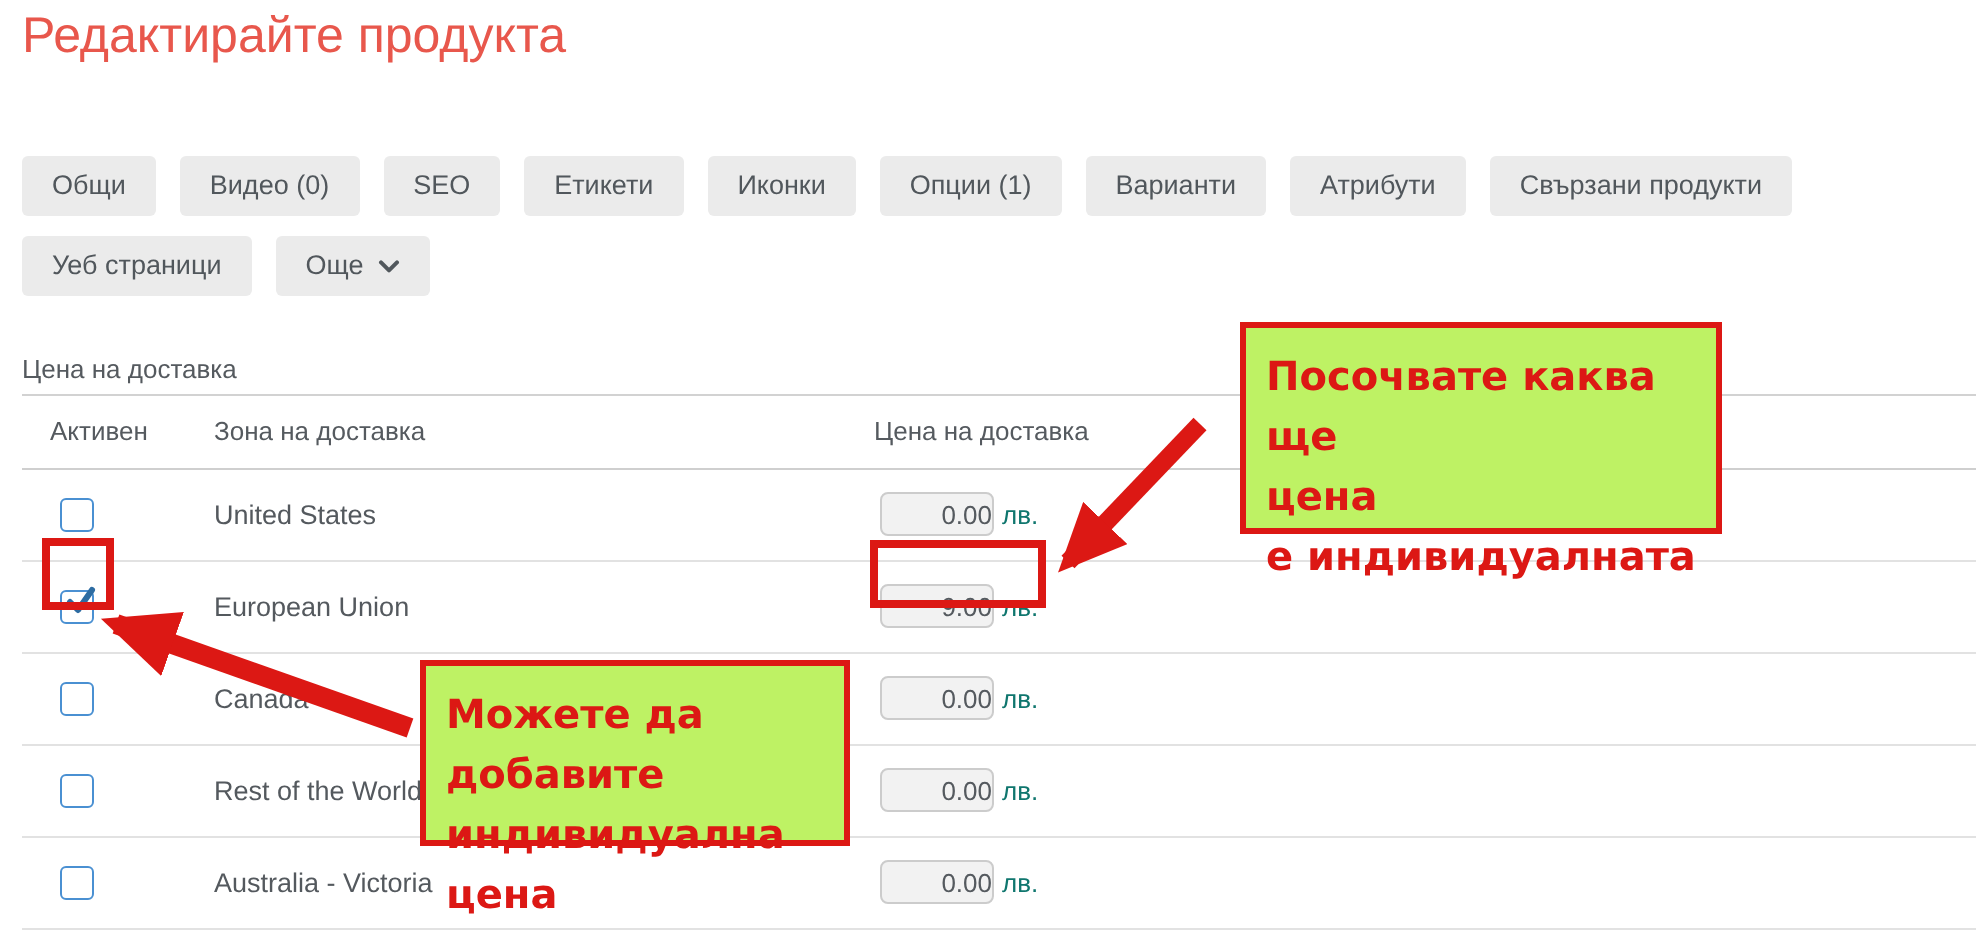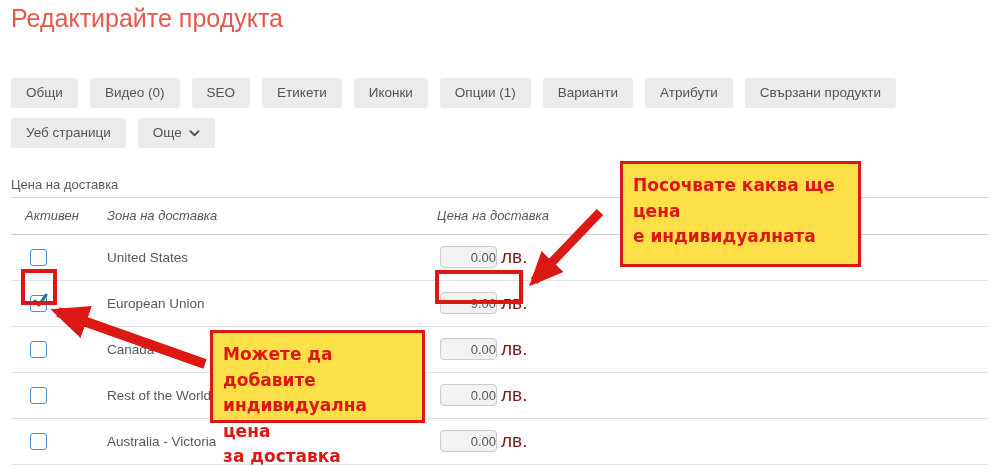--- a/index.html
+++ b/index.html
@@ -62,21 +62,20 @@
   table.shipping col.c-zone   { width: 330px; }
   table.shipping col.c-price  { width: 293px; }
   table.shipping thead th {
     height: 36px;
     font-weight: 400;
     font-size: 13px;
     color: #555a5f;
     text-align: left;
     vertical-align: middle;
     border-bottom: 1px solid #cfcfcf;
-    font-style: italic;
   }
   table.shipping thead th.h-active { padding-left: 14px; }
   table.shipping tbody td {
     height: 46px;
     vertical-align: middle;
     font-size: 13.5px;
     color: #54595e;
     border-bottom: 1px solid #e2e2e2;
   }
   .checkbox {
@@ -98,36 +97,36 @@
     padding-left: 10px;
     background: #f2f2f2;
     border: 1px solid #cccccc;
     border-radius: 4px;
     font-family: "Liberation Sans", sans-serif;
     font-size: 13px;
     color: #555a5f;
     vertical-align: middle;
     text-align: right;
   }
-  .currency { margin-left: 4px; font-size: 19px; color: #7f1d1d; vertical-align: middle; }
+  .currency { margin-left: 4px; font-size: 13px; color: #0f766e; vertical-align: middle; }
 
   
   .arrows { position: absolute; left: 0; top: 0; z-index: 30; pointer-events: none; }
   .hl-box { position: absolute; border: 4px solid #dc1814; z-index: 31; pointer-events: none; }
   .hl-checkbox { left: 21px; top: 269px; width: 36px; height: 36px; }
   .hl-price   { left: 435px; top: 270px; width: 88px; height: 34px; }
   .note {
     position: absolute;
     z-index: 32;
-    background: #fde047;
+    background: #bef264;
     border: 3px solid #dc1814;
     color: #dc1814;
     font-family: "DejaVu Sans", sans-serif;
     font-weight: bold;
-    font-size: 17px;
+    font-size: 20px;
     line-height: 1.5;
     padding: 9px 10px;
   }
   .note-price    { left: 620px; top: 161px; width: 241px; height: 106px; }
   .note-checkbox { left: 210px; top: 330px; width: 215px; height: 93px; }
 </style>
 </head>
 <body>
 
 <div class="page">

